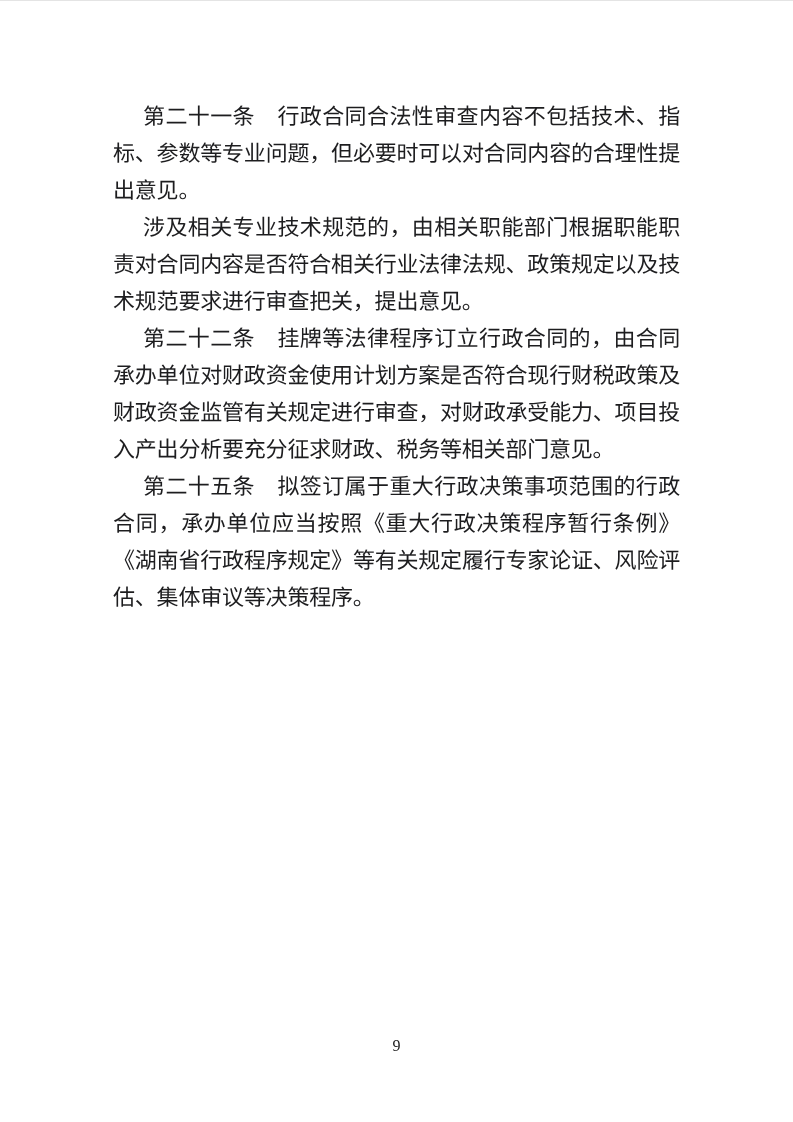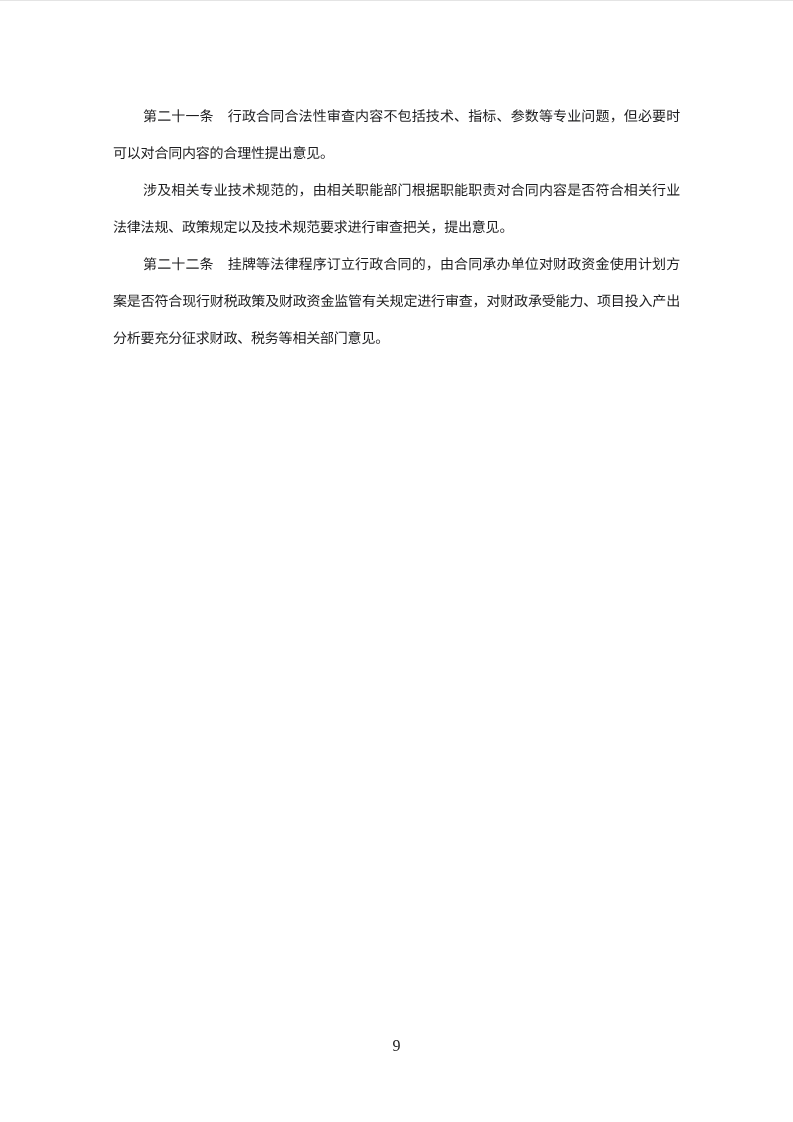--- a/index.html
+++ b/index.html
@@ -22,21 +22,21 @@
   }
   .text-block {
     position: absolute;
     left: 113px;
     top: 98px;
     width: 567px;
   }
   .para {
     margin: 0;
     padding: 0;
-    font-size: 14px;
+    font-size: 22px;
     line-height: 37px;
     letter-spacing: -0.2px;
     color: #1d1d1f;
     text-align: justify;
     text-align-last: left;
     text-indent: 30px;
     font-weight: 400;
   }
   .page-number {
     position: absolute;
@@ -51,15 +51,16 @@
 </style>
 </head>
 <body>
 
 <div class="page-top-edge"></div>
 
 <div class="text-block">
   <p class="para">第二十一条　行政合同合法性审查内容不包括技术、指标、参数等专业问题，但必要时可以对合同内容的合理性提出意见。</p>
   <p class="para">涉及相关专业技术规范的，由相关职能部门根据职能职责对合同内容是否符合相关行业法律法规、政策规定以及技术规范要求进行审查把关，提出意见。</p>
   <p class="para">第二十二条　挂牌等法律程序订立行政合同的，由合同承办单位对财政资金使用计划方案是否符合现行财税政策及财政资金监管有关规定进行审查，对财政承受能力、项目投入产出分析要充分征求财政、税务等相关部门意见。</p>
+  <p class="para">第二十五条　拟签订属于重大行政决策事项范围的行政合同，承办单位应当按照《重大行政决策程序暂行条例》《湖南省行政程序规定》等有关规定履行专家论证、风险评估、集体审议等决策程序。</p>
 </div>
 
 <div class="page-number">9</div>
 
 </body></html>

